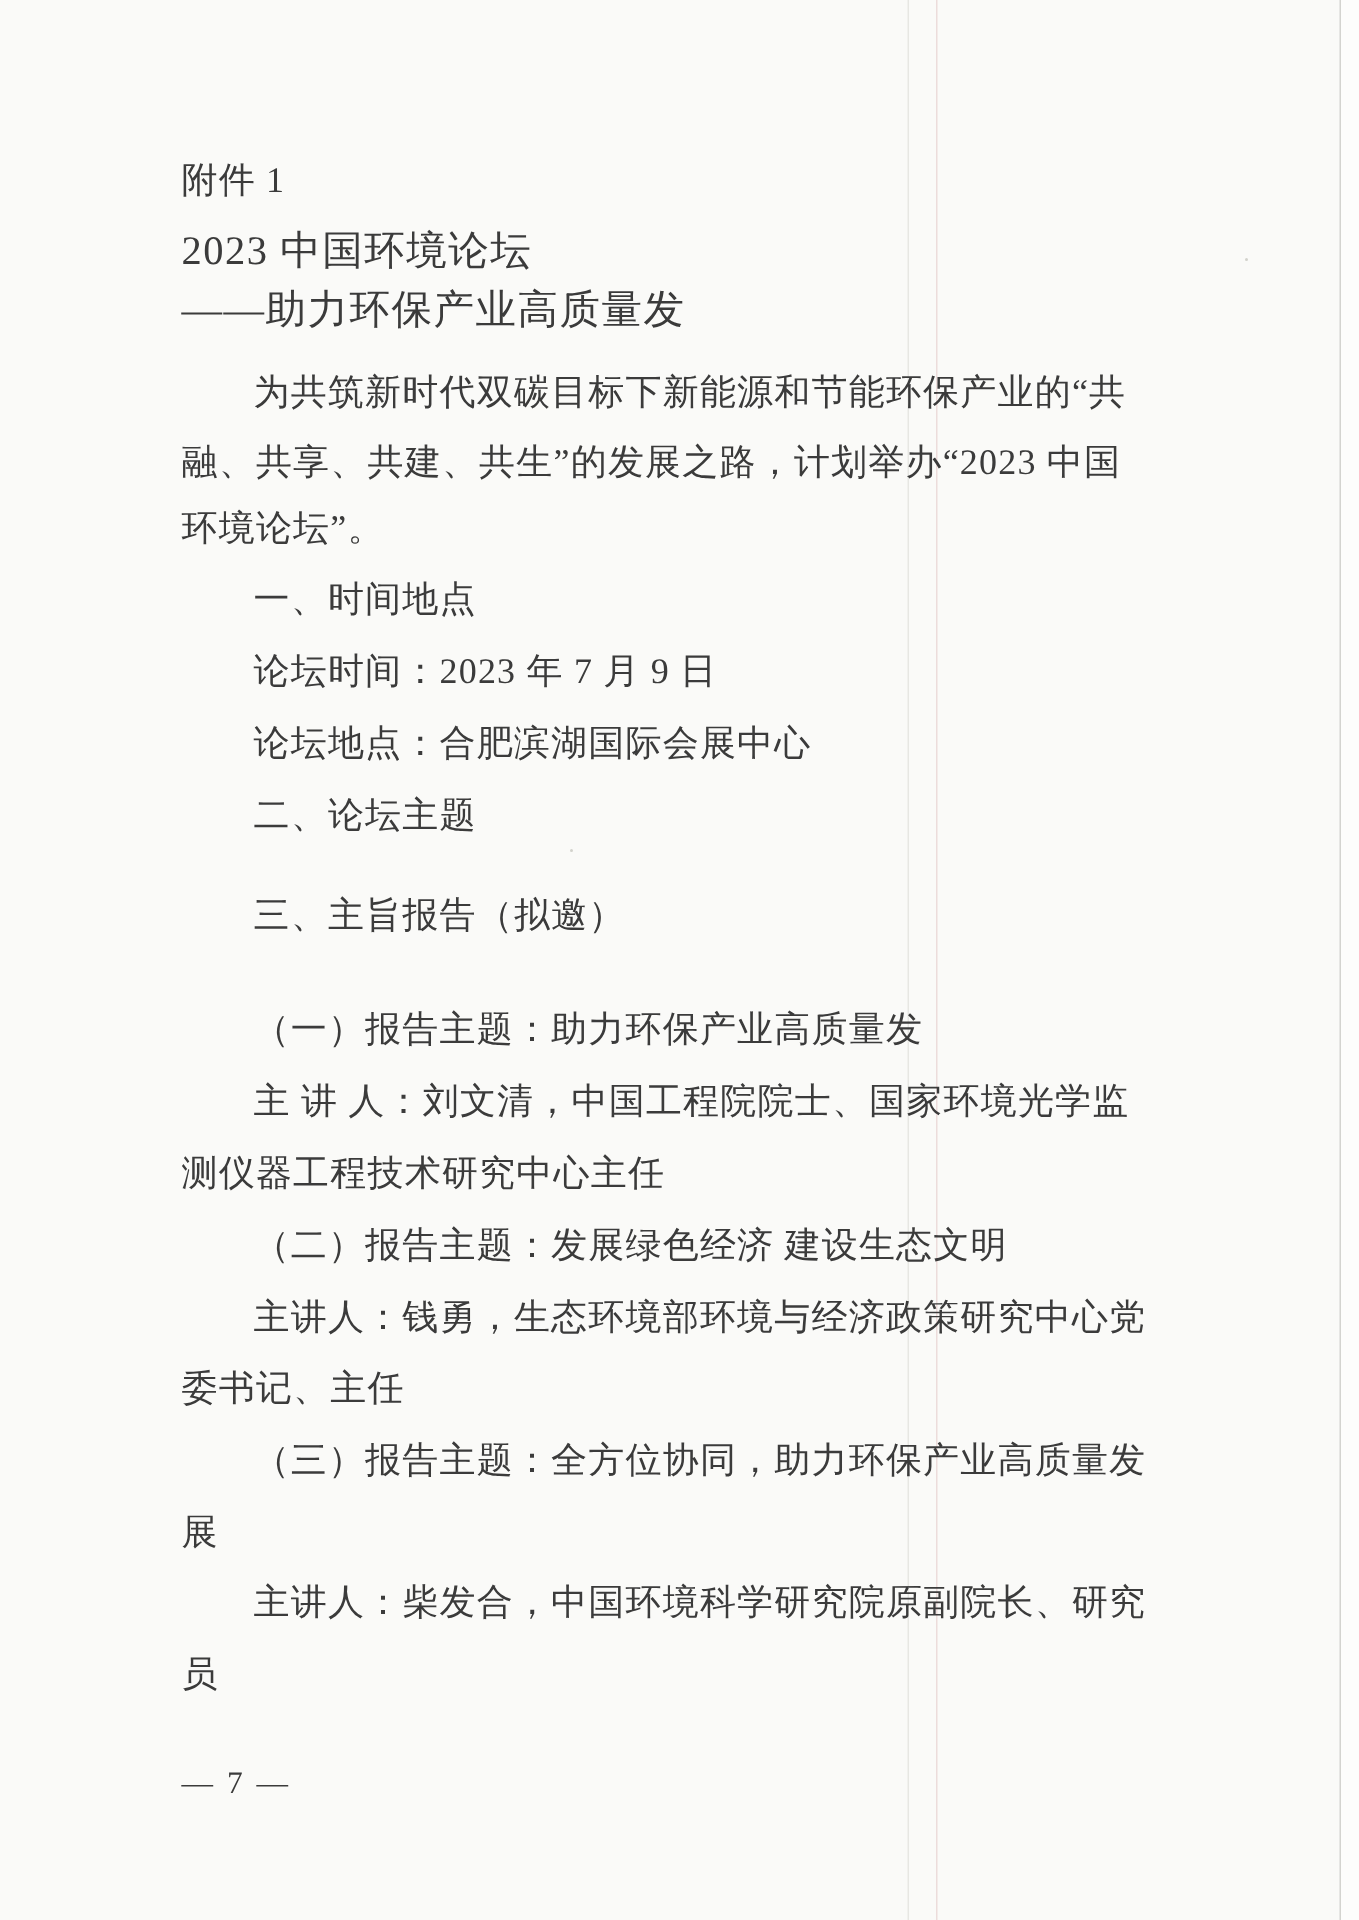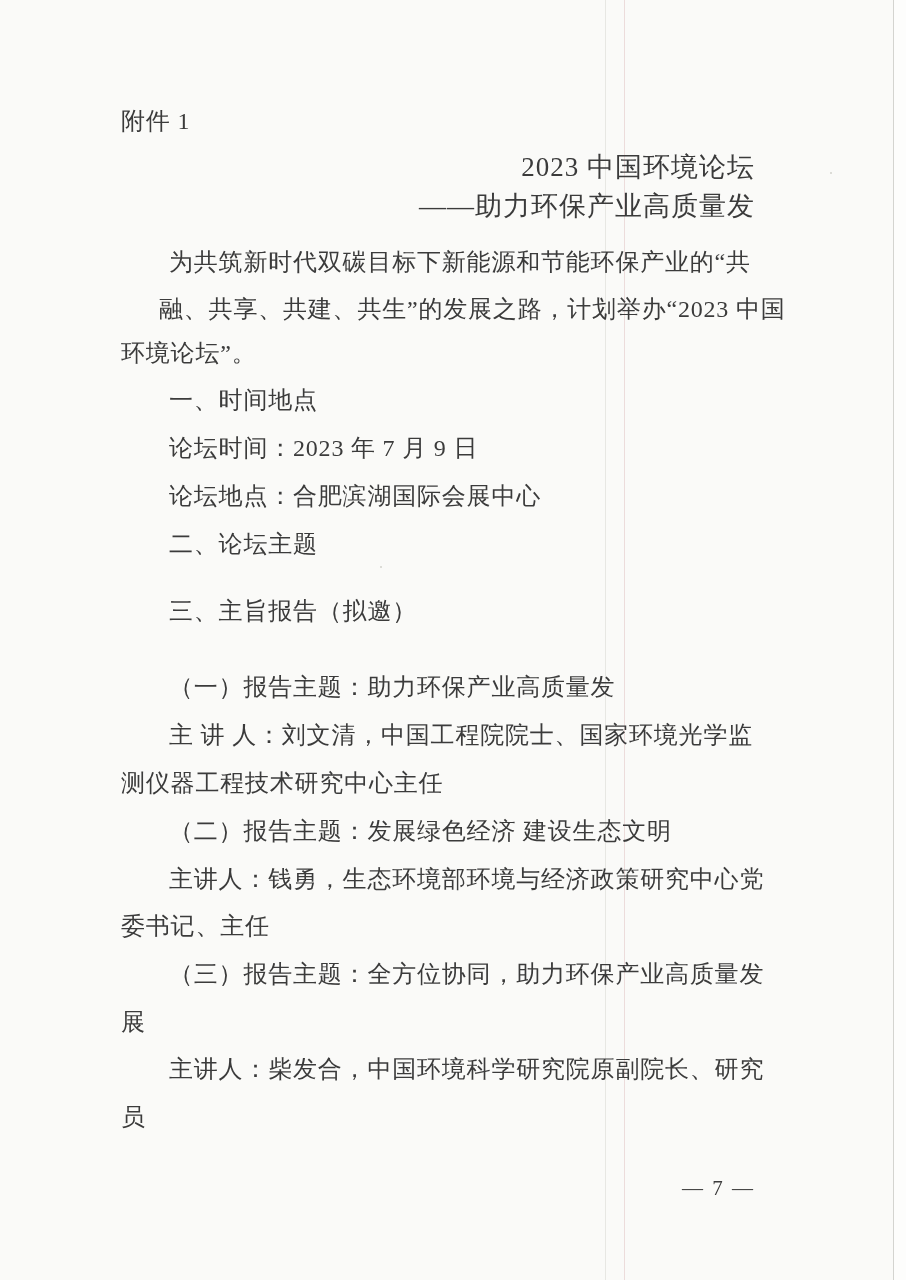--- a/index.html
+++ b/index.html
@@ -35,21 +35,21 @@
     white-space: pre;
     font-size: 24px;
     letter-spacing: 0.8px;
     line-height: 30px;
   }
   .left   { left: 121px; }
   .indent { left: 169px; }
   .centered {
     left: 121px;
     width: 634px;
-    text-align: right;
+    text-align: left;
     white-space: pre;
   }
   .title-line {
     position: absolute;
     font-size: 27px;
     letter-spacing: 1px;
     line-height: 34px;
   }
   #footer-line {
     position: absolute;
@@ -69,21 +69,21 @@
   <div class="speck" style="left:380px; top:566px;"></div>
   <div class="speck" style="left:830px; top:172px;"></div>
 
   <div class="line left" style="top:106px;">附件 1</div>
 
   <div class="title-line centered" style="top:150px;">2023 中国环境论坛</div>
 
   <div class="title-line centered" style="top:189px;">——助力环保产业高质量发</div>
 
   <div class="line indent" style="top:247px;">为共筑新时代双碳目标下新能源和节能环保产业的“共</div>
-  <div class="line left" style="top:294px;margin-left:38px;">融、共享、共建、共生”的发展之路，计划举办“2023 中国</div>
+  <div class="line left" style="top:294px;">融、共享、共建、共生”的发展之路，计划举办“2023 中国</div>
   <div class="line left" style="top:338px;">环境论坛”。</div>
 
   <div class="line indent" style="top:385px;">一、时间地点</div>
   <div class="line indent" style="top:433px;">论坛时间：2023 年 7 月 9 日</div>
   <div class="line indent" style="top:481px;">论坛地点：合肥滨湖国际会展中心</div>
 
   <div class="line indent" style="top:529px;">二、论坛主题</div>
 
   <div class="line indent" style="top:596px;">三、主旨报告（拟邀）</div>
 

